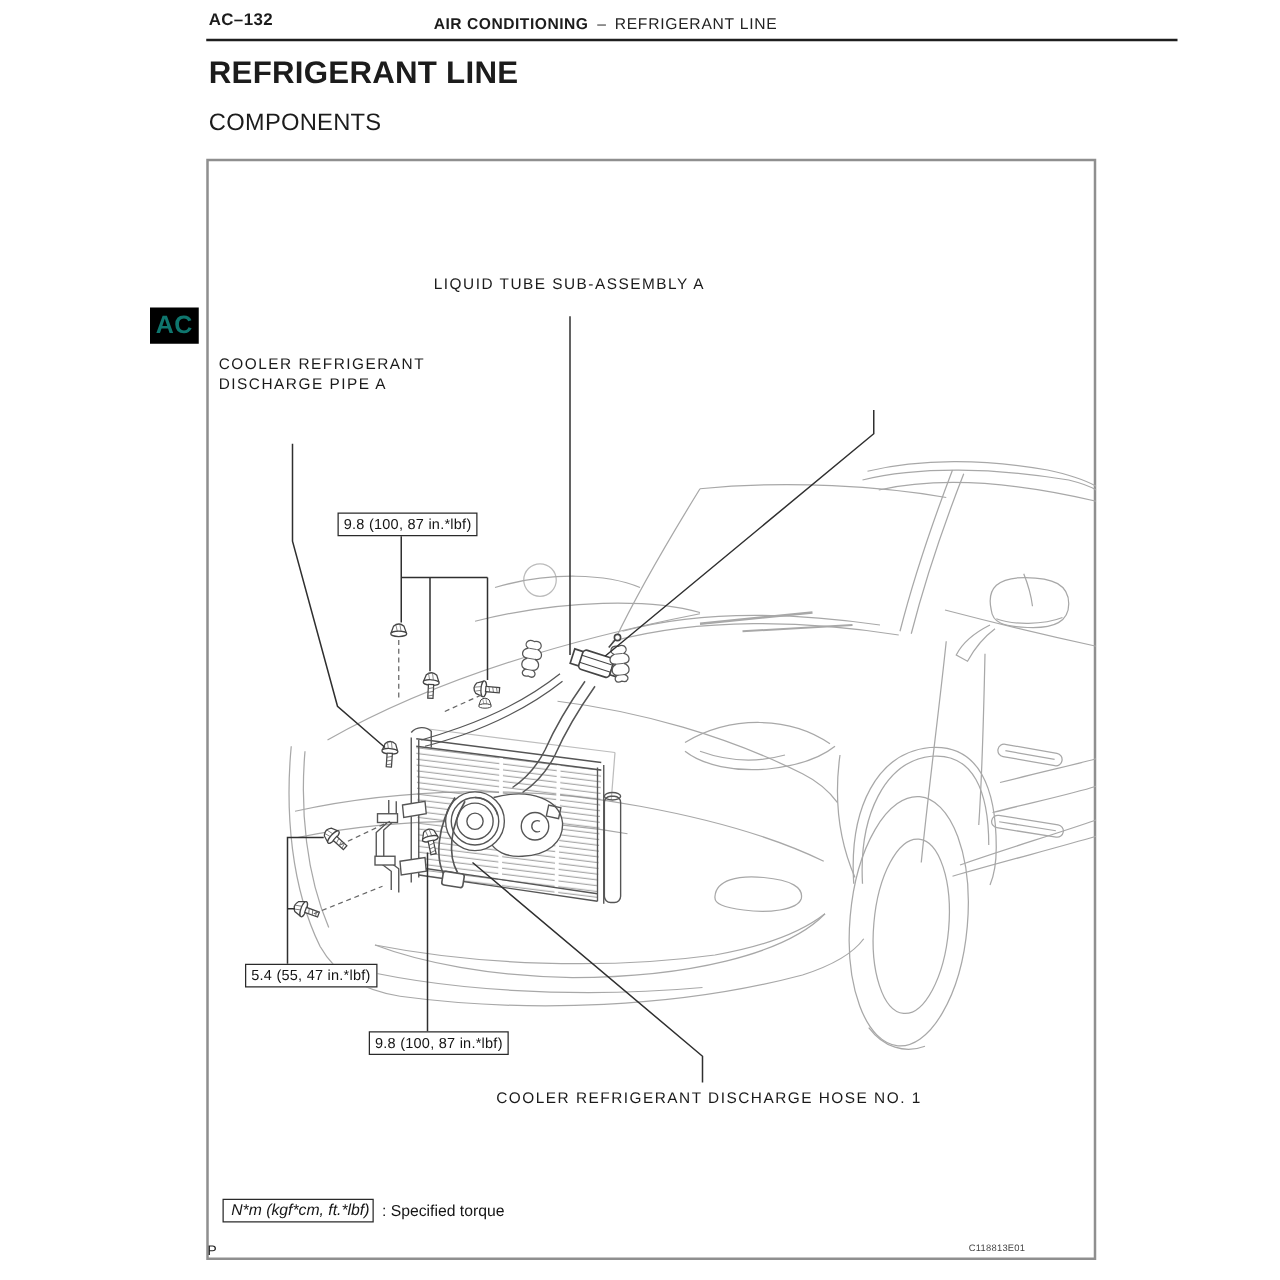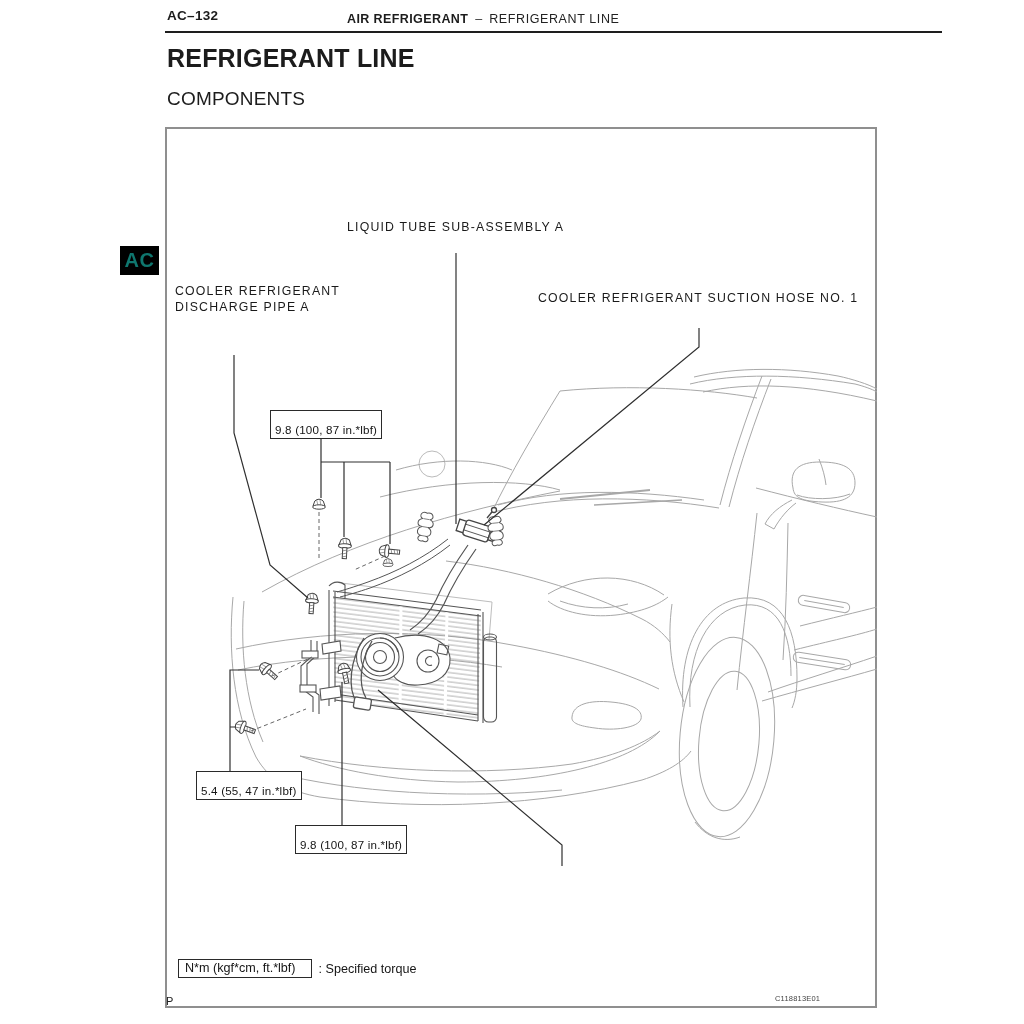--- a/index.html
+++ b/index.html
@@ -18,37 +18,37 @@
   
   .ac-tab{left:120px;top:246px;width:39px;height:29px;background:#000;color:#0f766e;
           display:flex;align-items:center;justify-content:center;
           font-size:20px;font-weight:bold;letter-spacing:.5px;}
   
   .fig{left:165px;top:127px;width:712px;height:881px;border:2px solid #8f8f8f;background:#fff;box-sizing:border-box;}
   
   .lbl{font-size:12.3px;letter-spacing:1.2px;color:#1a1a1a;white-space:nowrap;font-weight:500;}
   .lbl-2line{line-height:15.5px;}
   
-  .tq{border:1.4px solid #2a2a2a;background:#fff;padding:12px 4px 2px 4px;
+  .tq{border:1.4px solid #2a2a2a;background:#fff;padding:2px 4px 2px 4px;
       font-size:11.6px;letter-spacing:.2px;color:#151515;white-space:nowrap;}
   
   .legend{display:flex;align-items:center;gap:7px;font-size:12.6px;color:#151515;}
-  .legend .unit{border:1.4px solid #2a2a2a;padding:1px 15px 2px 6px;white-space:nowrap;}
+  .legend .unit{border:1.4px solid #2a2a2a;padding:1px 2px 2px 6px;white-space:nowrap;font-style:italic;}
   .foot-p{left:166px;top:995px;font-size:11px;color:#222;}
   .fig-code{left:775px;top:994px;width:100px;text-align:left;font-size:7.5px;color:#444;letter-spacing:.2px;}
   svg{display:block;}
 </style>
 </head>
 <body>
 
 <div class="page">
 
   <div class="abs hdr-page">AC–132</div>
   <div class="abs hdr-center">
-    <span class="b">AIR REFRIGERANT</span><span class="sep">–</span><span class="r">REFRIGERANT LINE</span>
+    <span class="b">AIR CONDITIONING</span><span class="sep">–</span><span class="r">REFRIGERANT LINE</span>
   </div>
   <div class="abs hdr-rule"></div>
 
   <div class="abs doc-title">REFRIGERANT LINE</div>
   <div class="abs doc-subtitle">COMPONENTS</div>
 
   <div class="abs ac-tab">AC</div>
 
   <div class="abs fig"></div>
 
@@ -232,21 +232,21 @@
       <path d="M230,772 L230,670 L259,670 M230,727 L236,727"></path>
       <path d="M342,826 L342,682"></path>
     </g>
   </svg>
 
   <div class="abs lbl lbl-2line" style="left:175px;top:284px;">
     <div>COOLER REFRIGERANT</div>
     <div>DISCHARGE PIPE A</div>
   </div>
   <div class="abs lbl" style="left:347px;top:220px;">LIQUID TUBE SUB-ASSEMBLY A</div>
-  <div class="abs lbl" style="left:538px;top:291px;">COOLER REFRIGERANT SUCTION HOSE NO. 1</div>
+  <div class="abs lbl" style="left:397px;top:871px;">COOLER REFRIGERANT DISCHARGE HOSE NO. 1</div>
 
   <div class="abs tq" style="left:270px;top:410px;">9.8 (100, 87 in.*lbf)</div>
   <div class="abs tq" style="left:196px;top:771px;">5.4 (55, 47 in.*lbf)</div>
   <div class="abs tq" style="left:295px;top:825px;">9.8 (100, 87 in.*lbf)</div>
 
   <div class="abs legend" style="left:178px;top:959px;">
     <span class="unit">N*m (kgf*cm, ft.*lbf)</span>
     <span>: Specified torque</span>
   </div>
 

